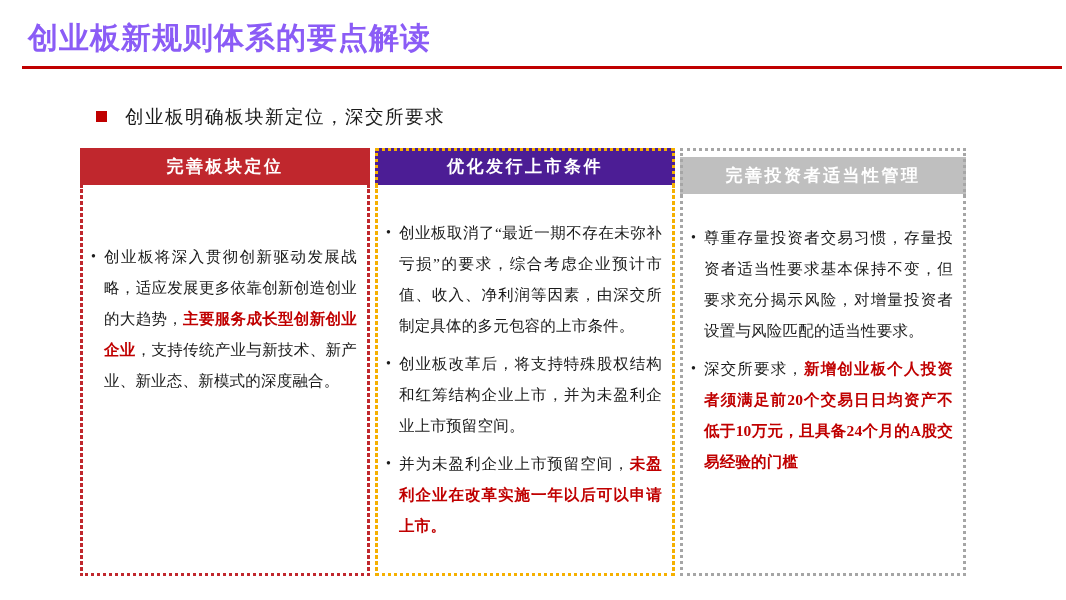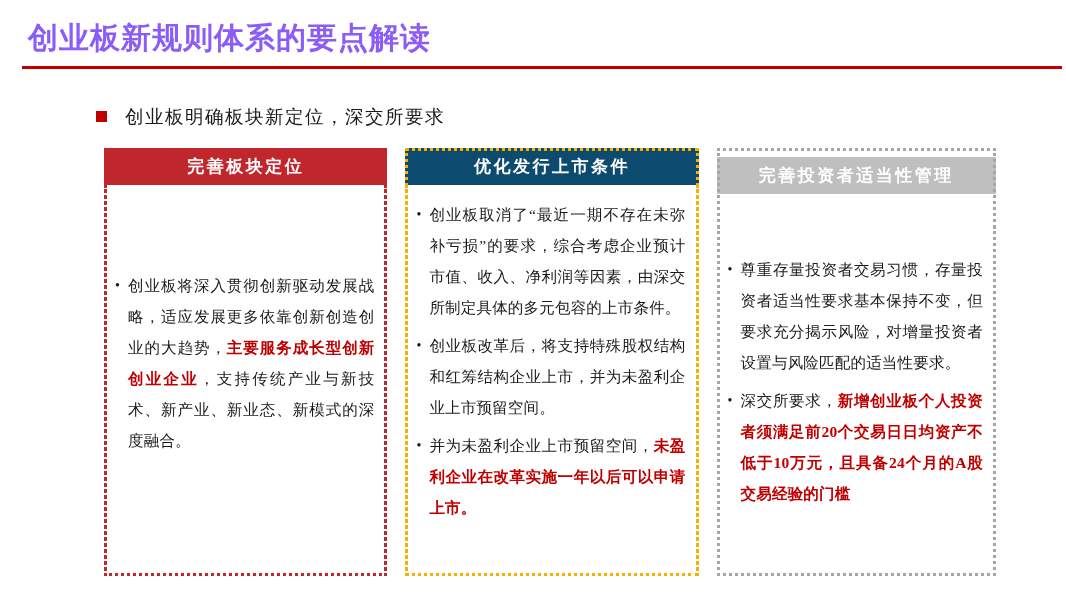--- a/index.html
+++ b/index.html
@@ -56,26 +56,26 @@
     font-family: "Liberation Serif", "DejaVu Serif", serif;
     font-size: 18.5px;
     color: #1a1a1a;
     letter-spacing: 1.5px;
     white-space: nowrap;
   }
 
   
   #columns {
     position: absolute;
-    left: 104px;
+    left: 80px;
     top: 148px;
     width: 892px;
     height: 428px;
     display: flex;
-    gap: 18px;
+    gap: 5px;
   }
   .col {
     position: relative;
     box-sizing: border-box;
     display: flex;
     flex-direction: column;
   }
   .col.c1 { width: 290px; }
   .col.c2 { width: 300px; }
   .col.c3 { width: 286px; }
@@ -87,21 +87,21 @@
     align-items: center;
     justify-content: center;
     color: #ffffff;
     font-family: "Liberation Serif", "DejaVu Serif", serif;
     font-weight: bold;
     font-size: 17px;
     letter-spacing: 2.5px;
     box-sizing: border-box;
   }
   .col.c1 .col-head { background: #C0272D; }
-  .col.c2 .col-head { background: #0c4a6e; }
+  .col.c2 .col-head { background: #4c1d95; }
   .col.c3 .col-head { background: #BFBFBF; margin-top: 9px; }
 
   .col-body {
     flex: 1 1 auto;
     box-sizing: border-box;
     padding: 12px 10px 8px 6px;
     border-style: dotted;
     border-width: 0 3px 3px 3px;
     overflow: hidden;
   }
@@ -118,23 +118,23 @@
     box-sizing: border-box;
   }
   .col.c1 .col-frame { border-color: #C0272D; }
   .col.c2 .col-frame { border-color: #F5B000; }
   .col.c3 .col-frame { border-color: #A6A6A6; }
   .col.c1 .col-body { border-color: #C0272D; }
   .col.c2 .col-body { border-color: #F5B000; }
   .col.c3 .col-body { border-color: #A6A6A6; }
 
   
-  .col.c1 .col-body { padding-top: 85px; }
-  .col.c2 .col-body { padding-top: 14px; }
-  .col.c3 .col-body { padding-top: 28px; margin-top: 32px; }
+  .col.c1 .col-body { padding-top: 56px; }
+  .col.c2 .col-body { padding-top: 32px; }
+  .col.c3 .col-body { padding-top: 28px; }
 
   ul.bullets {
     list-style: none;
     margin: 0;
     padding: 0;
   }
   ul.bullets > li {
     position: relative;
     padding-left: 15px;
     margin-bottom: 7px;

